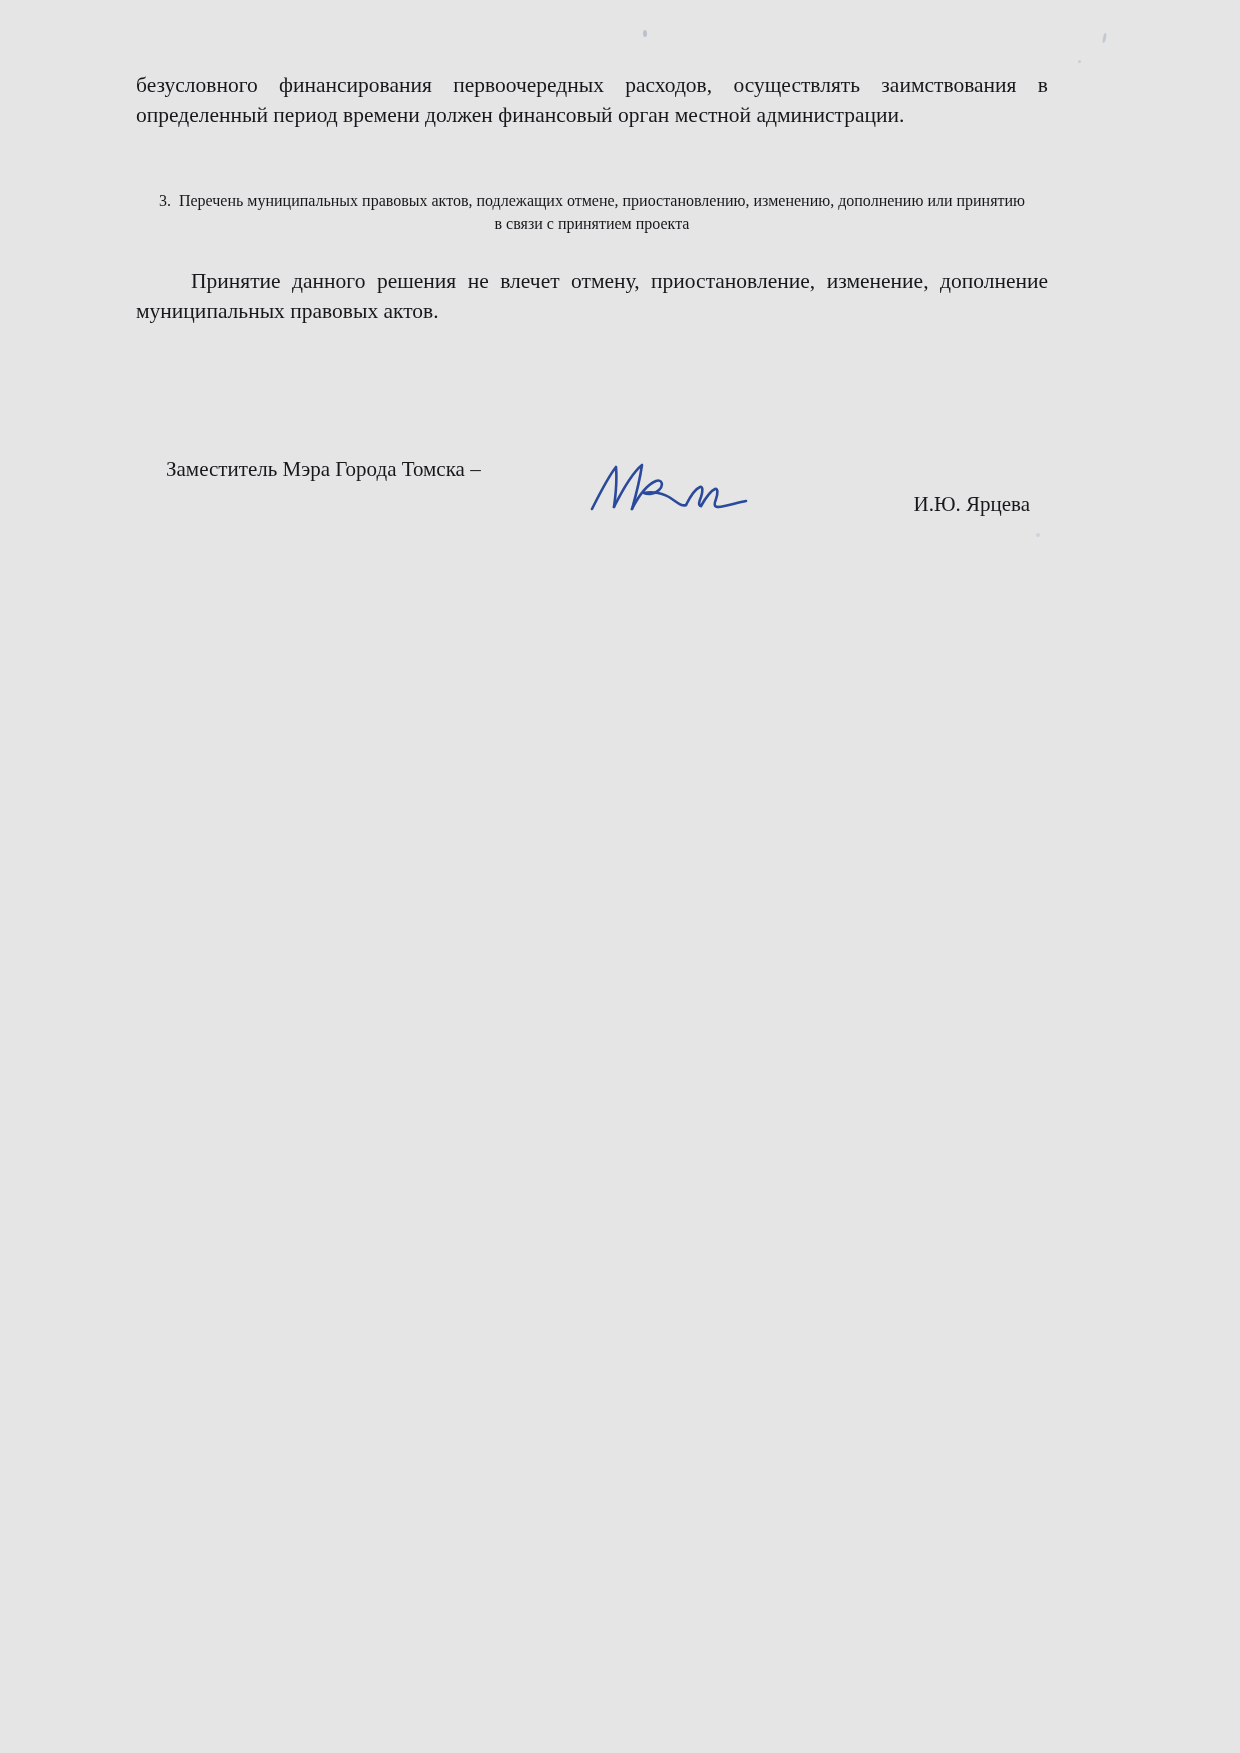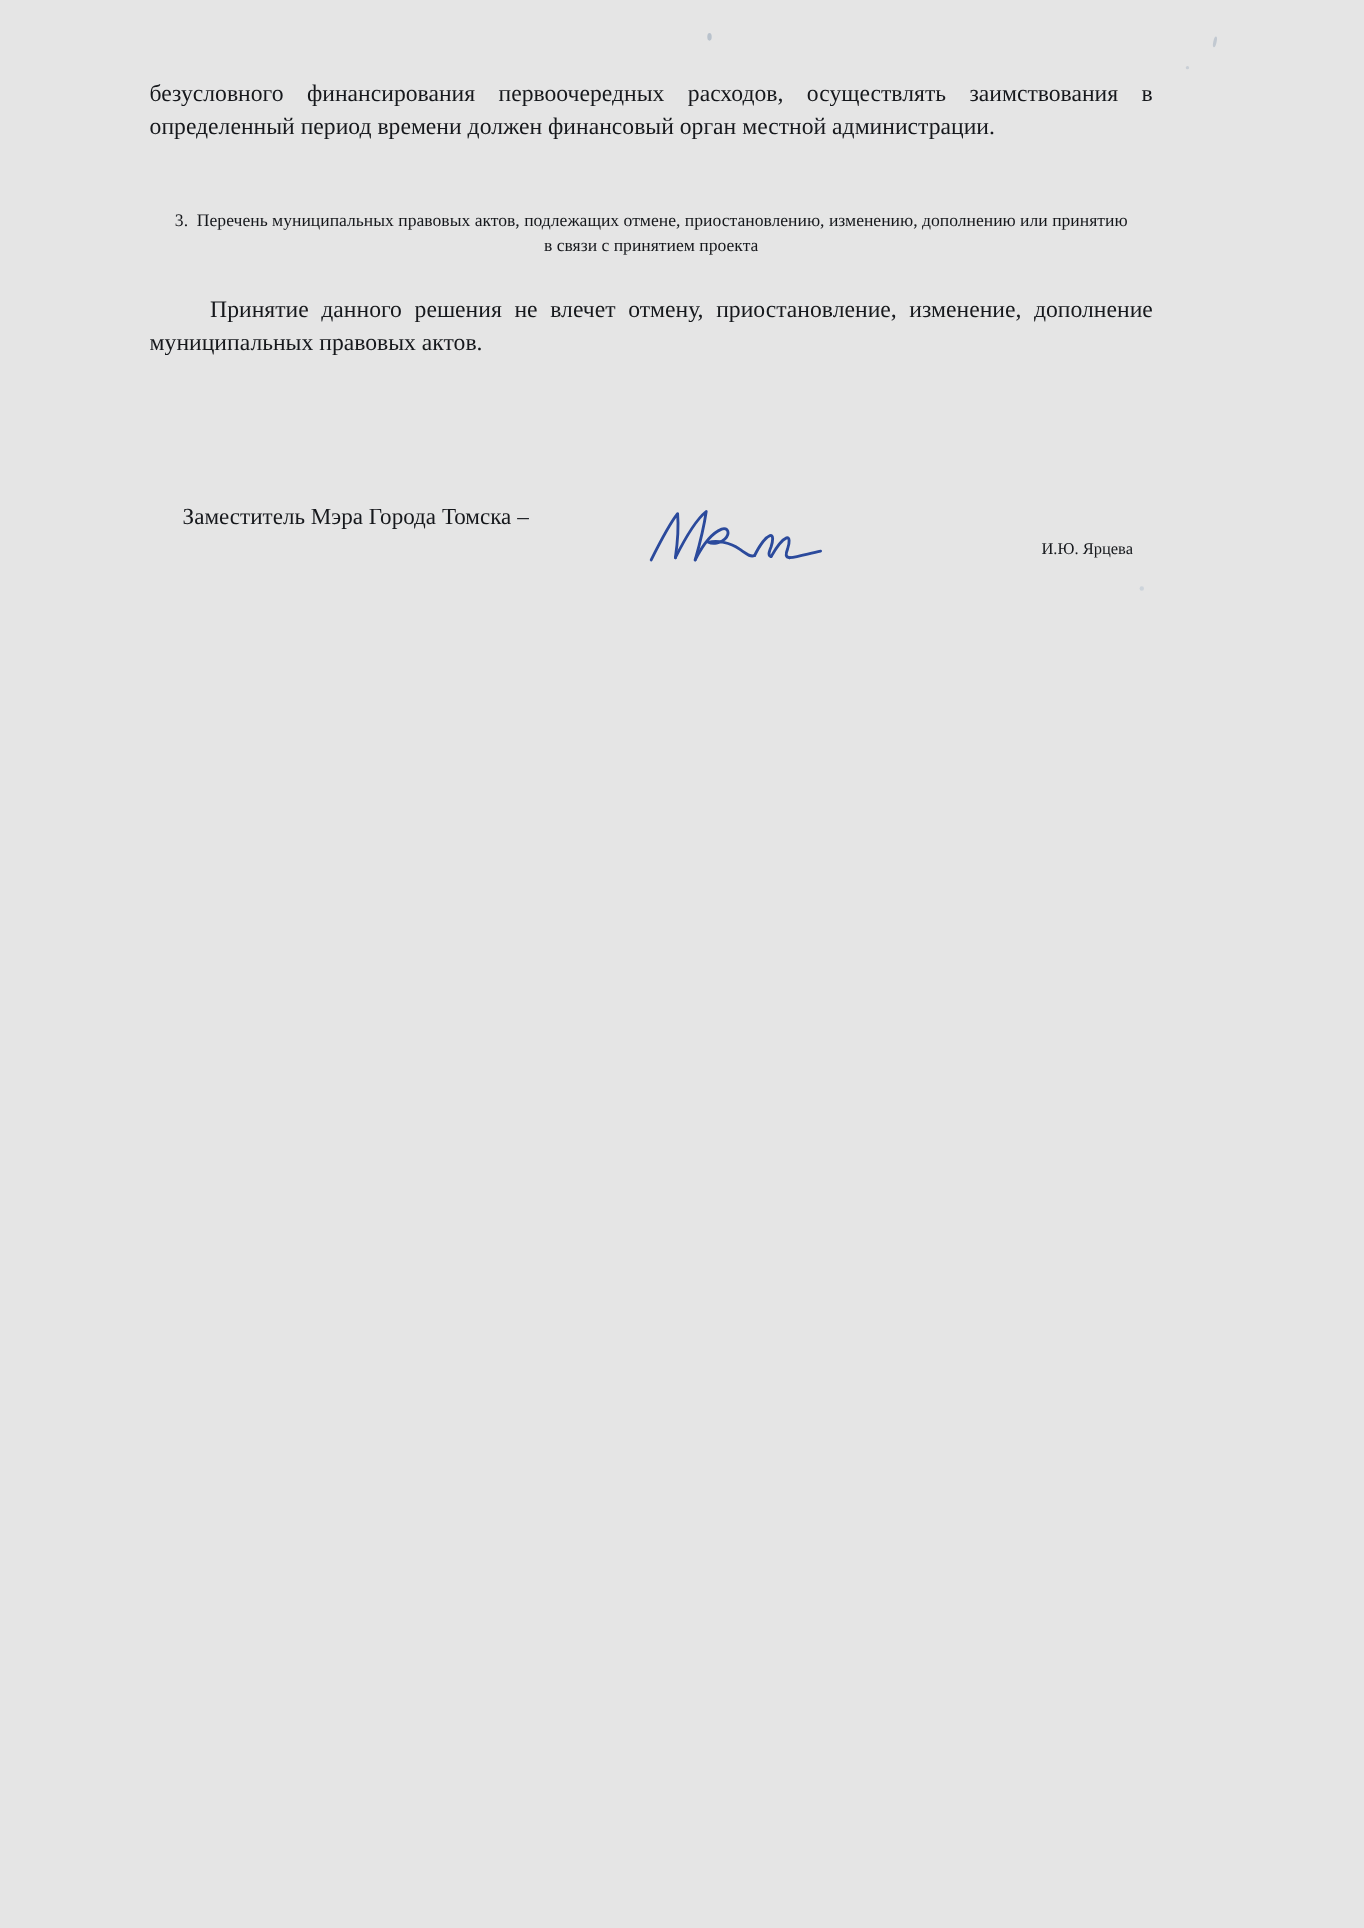--- a/index.html
+++ b/index.html
@@ -61,21 +61,21 @@
     top: 0;
     font-size: 21px;
     line-height: 1.42;
     color: #16181c;
     font-family: "Liberation Serif", serif;
   }
   .sig-name {
     position: absolute;
     right: 48px;
     top: 37px;
-    font-size: 15px;
+    font-size: 21px;
     color: #16181c;
     white-space: nowrap;
   }
   .sig-mark {
     position: absolute;
     left: 420px;
     top: 2px;
     width: 180px;
     height: 70px;
   }

